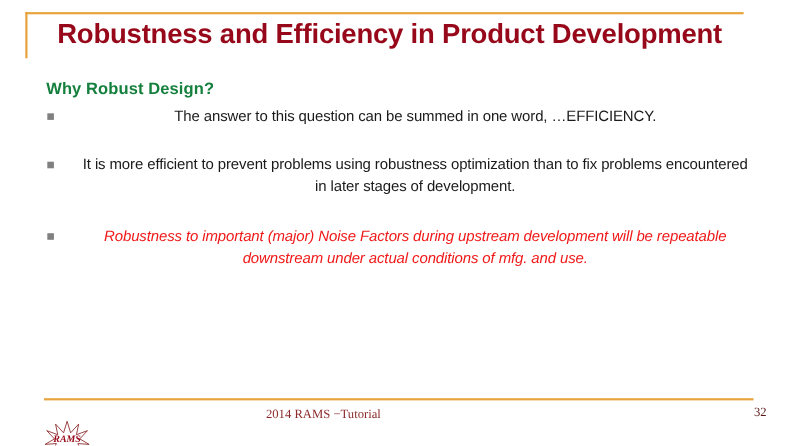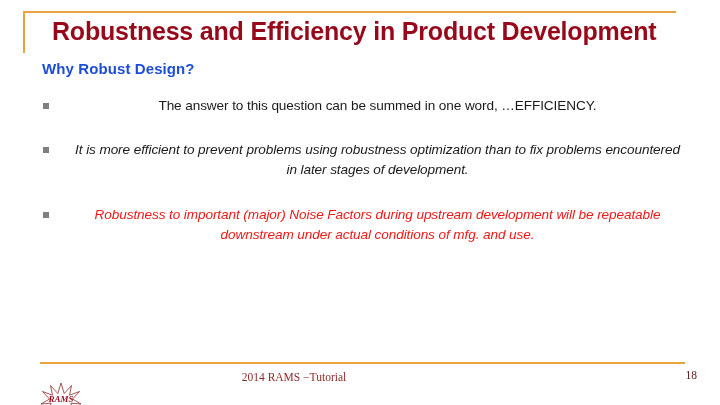--- a/index.html
+++ b/index.html
@@ -50,24 +50,24 @@
     letter-spacing: -0.2px;
     line-height: 30px;
     white-space: nowrap;
     margin-left: 24px;
   }
 
   
   .subtitle {
     position: absolute;
     left: 42px;
-    top: 60px;
+    top: 72px;
     font-size: 15px;
     font-weight: bold;
-    color: #1d4ed8;
+    color: #15803d;
     letter-spacing: 0.1px;
   }
 
   
   .body-list {
     position: absolute;
     left: 41px;
     top: 96px;
     width: 645px;
     text-align: center;
@@ -93,21 +93,21 @@
     letter-spacing: -0.1px;
   }
   .bullet-row.accent .bullet-text {
     color: #F01818;
     font-style: italic;
   }
 
   
   .bullet-row.b1 { margin-bottom: 23px; }
   .bullet-row.b2 { margin-bottom: 23px; }
-  .bullet-row.b3 { margin-bottom: 24px; font-style: italic; }
+  .bullet-row.b3 { margin-bottom: 24px; }
 
   
   .footer-rule {
     position: absolute;
     left: 40px;
     top: 362px;
     width: 645px;
     height: 2px;
     background: #E8A33D;
   }
@@ -185,17 +185,17 @@
       <svg width="42" height="34" viewBox="0 0 42 34" xmlns="http://www.w3.org/2000/svg">
         <g fill="none" stroke="#8C2B2B" stroke-width="0.8">
           <polygon points="21,1 24.2,11.5 31.5,3.5 29.5,13.2 39.5,9.5 32.5,17 41,22 30.8,21.2 34.5,31 26.5,24.5 25,33.5 21,25 17,33.5 15.5,24.5 7.5,31 11.2,21.2 1,22 9.5,17 2.5,9.5 12.5,13.2 10.5,3.5 17.8,11.5"></polygon>
         </g>
         <text x="21" y="19.5" text-anchor="middle" font-family="Liberation Serif, serif" font-size="9" font-weight="bold" fill="#97091A">RAMS</text>
       </svg>
     </div>
 
     <div class="footer-center">2014 RAMS −Tutorial</div>
 
-    <div class="footer-page">18</div>
+    <div class="footer-page">32</div>
 
   </div>
 
 </div>
 
 </body></html>

